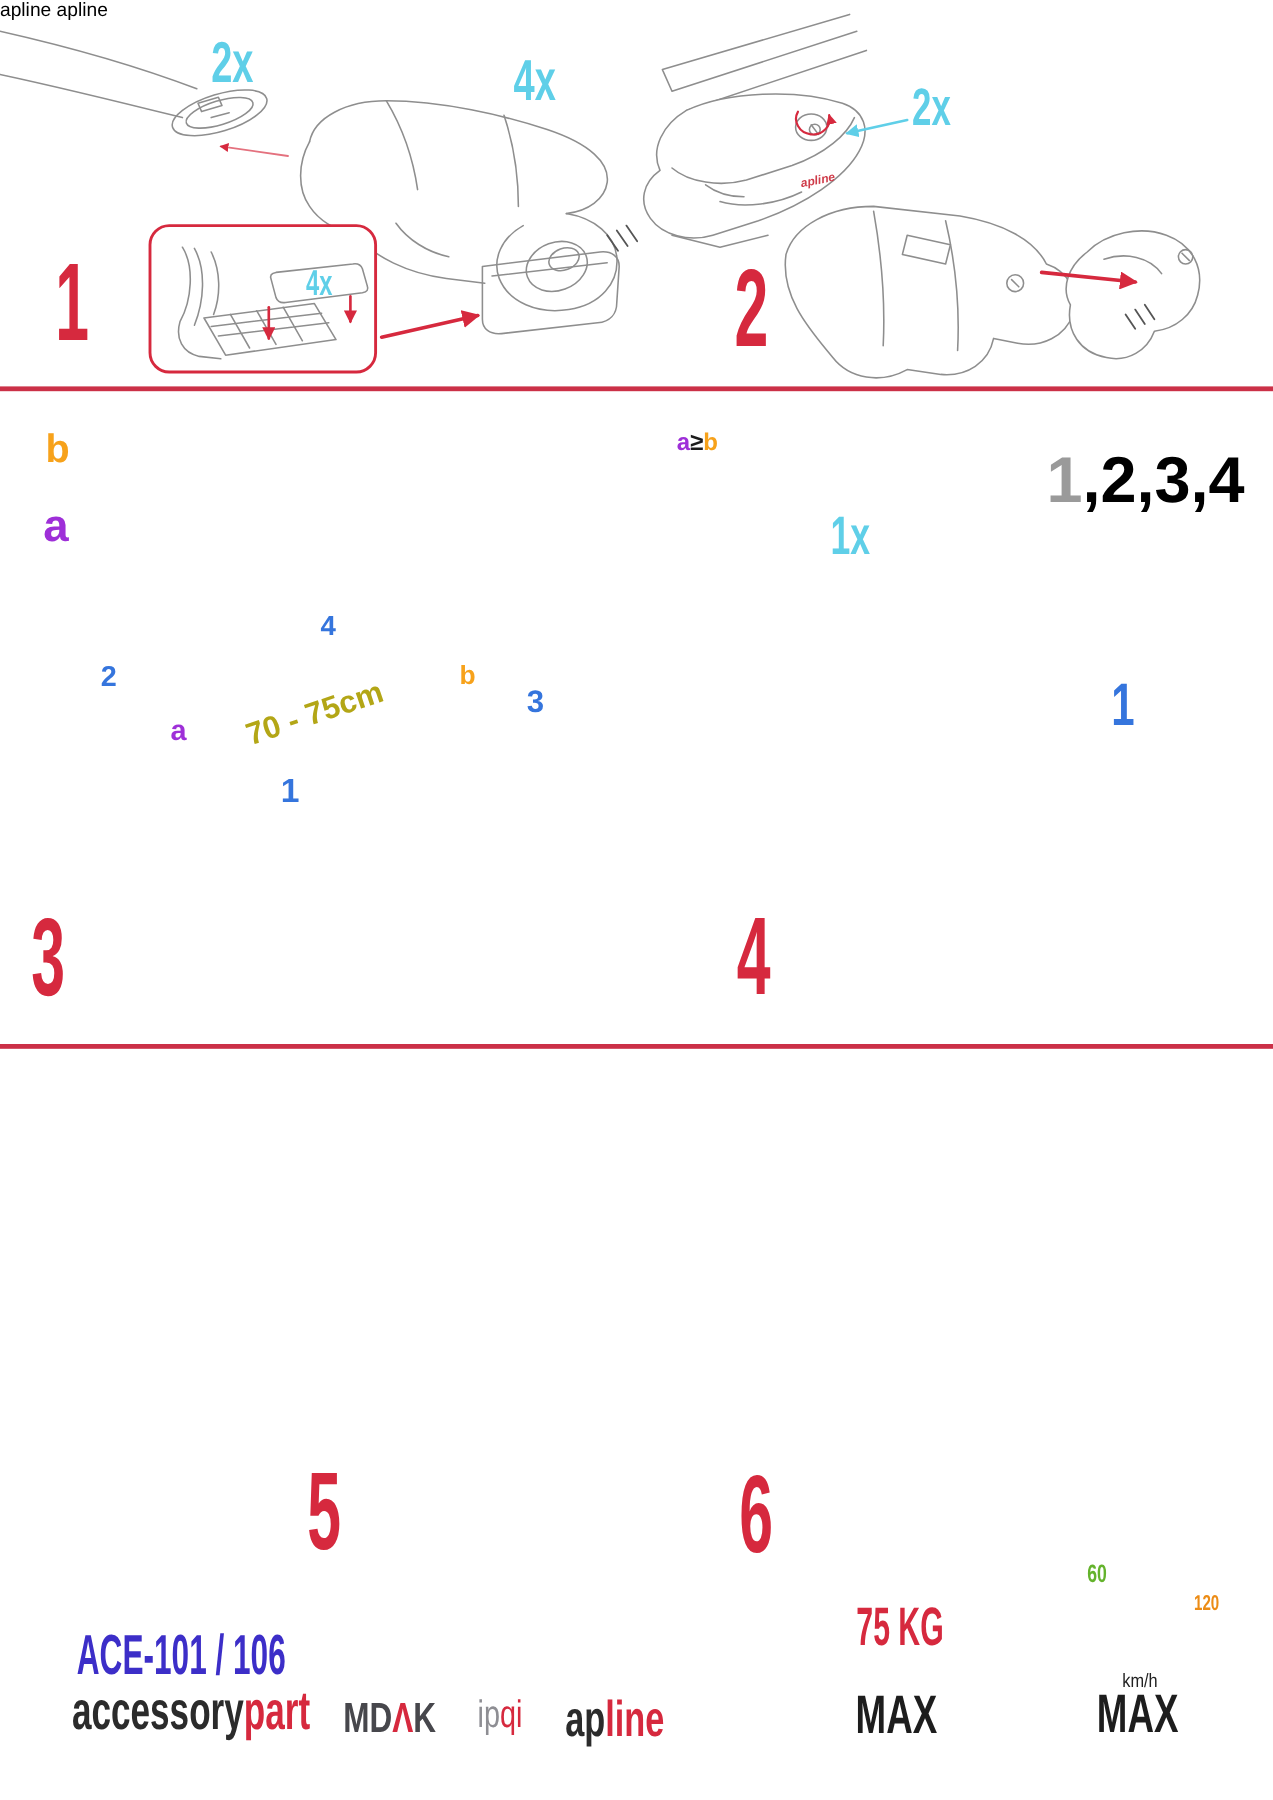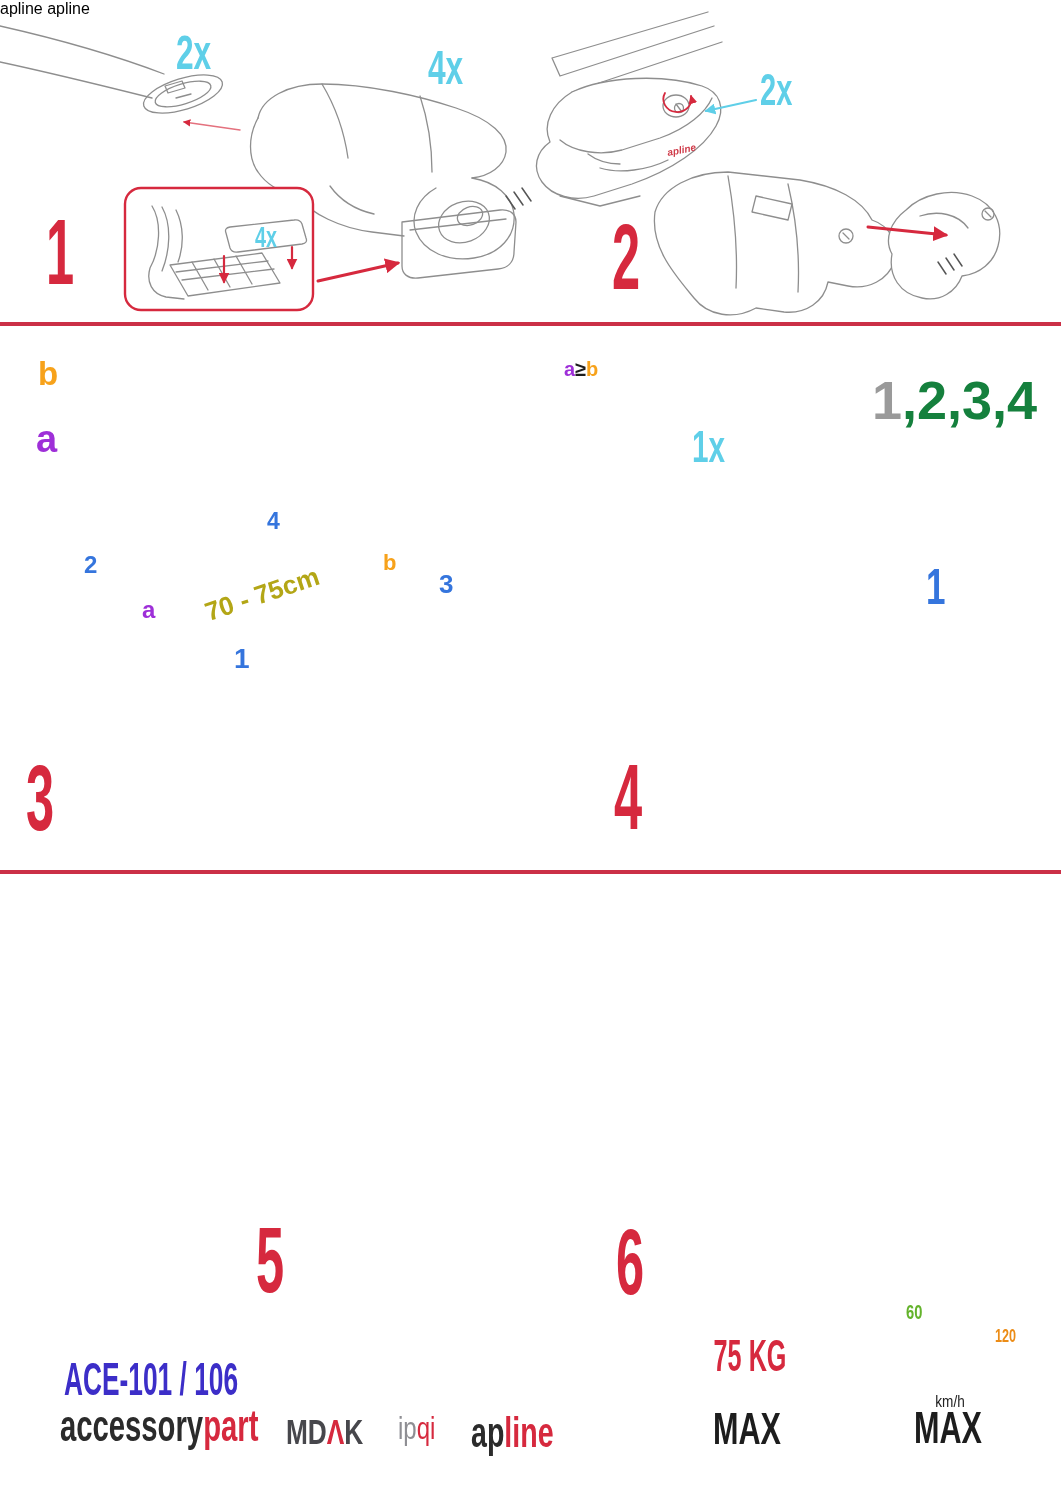--- a/index.html
+++ b/index.html
@@ -334,21 +334,21 @@
   <div class="lbl b" style="left:383px;top:552px;font-size:22px;color:#f7a21b;">b</div>
   <div class="lbl b" style="left:142px;top:598px;font-size:24px;color:#9e2fd8;">a</div>
   <div class="lbl b" style="left:234px;top:645px;font-size:28px;color:#3575dd;">1</div>
   <div class="lbl b ctr" style="left:182px;top:581px;width:160px;font-size:26px;color:#b3a616;transform:rotate(-18.5deg);transform-origin:50% 50%;">70 - 75cm</div>
 
   
   <div class="lbl b" style="left:564px;top:359px;font-size:20px;">
     <span style="color:#9e2fd8;">a</span><span style="color:#1c1c1c;">≥</span><span style="color:#f7a21b;">b</span>
   </div>
   <div class="lbl b" style="left:872px;top:373px;font-size:54px;">
-    <span style="color:#9a9a9a;">1</span><span style="color:#15803d;">,2,3,4</span>
+    <span style="color:#9a9a9a;">1</span><span style="color:#000000;">,2,3,4</span>
   </div>
   <div class="lbl b" style="left:926px;top:562px;font-size:50px;color:#3575dd;transform:scaleX(.7);">1</div>
 
   
   <div class="lbl b" style="left:64px;top:1355px;font-size:47px;color:#3c2ec8;transform:scaleX(.56);">ACE-101 / 106</div>
   <div class="lbl b" style="left:60px;top:1403px;font-size:45px;transform:scaleX(.65);">
     <span style="color:#2b2b2b;">accessory</span><span style="color:#d6293e;">part</span>
   </div>
   <div class="lbl b" style="left:286px;top:1414px;font-size:35px;transform:scaleX(.75);">
     <span style="color:#47474c;">MD</span><span style="color:#d6293e;">Λ</span><span style="color:#47474c;">K</span>

